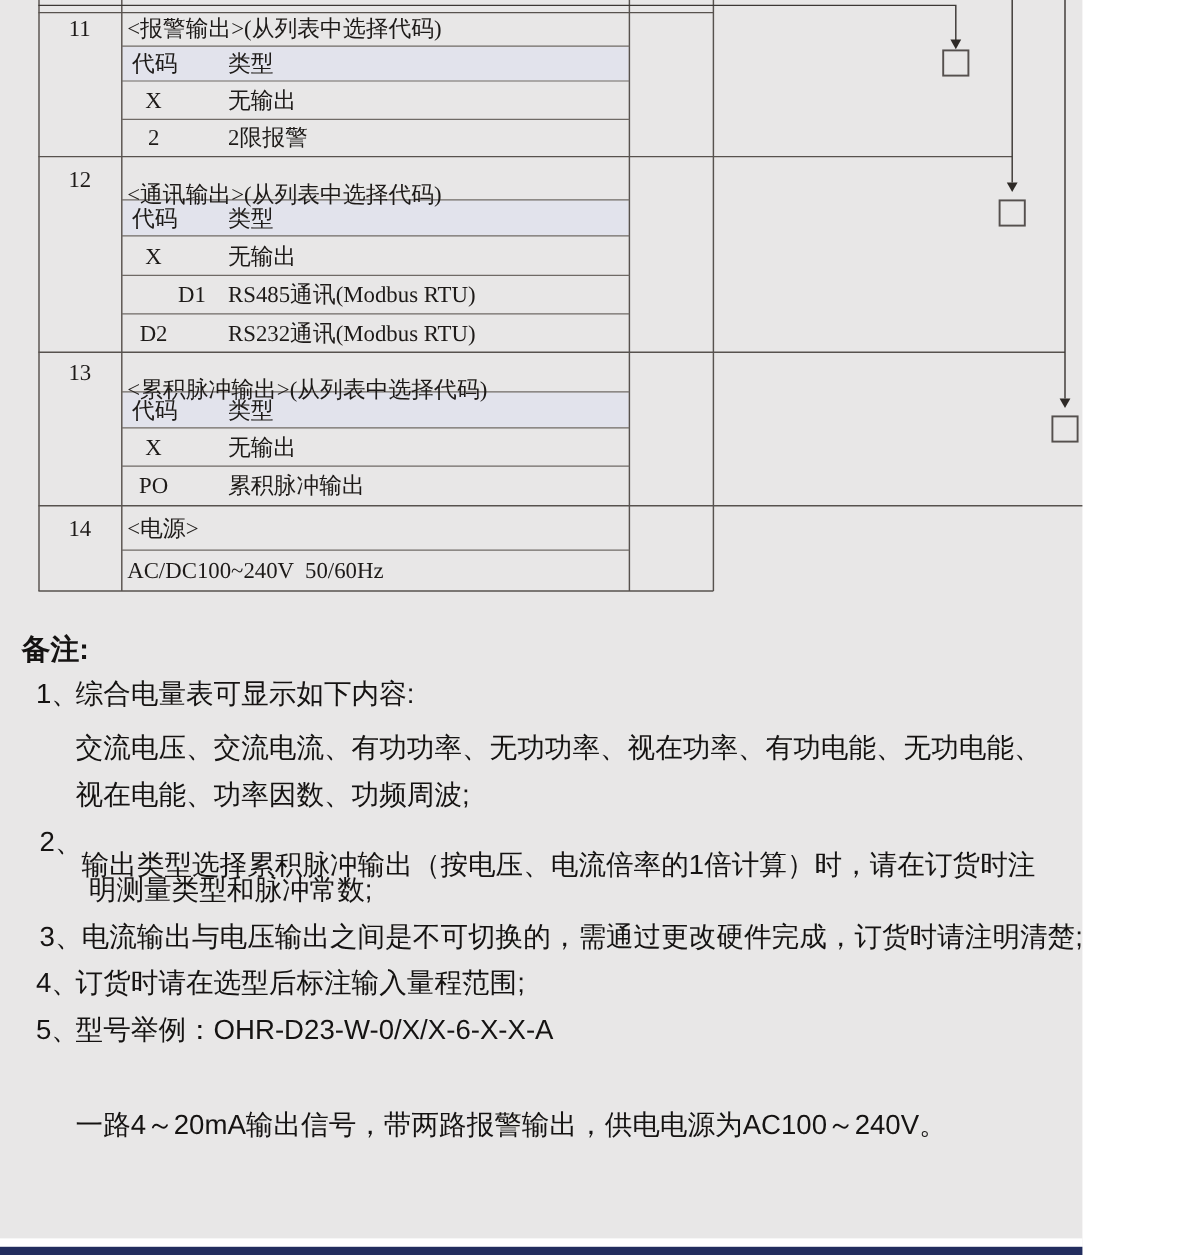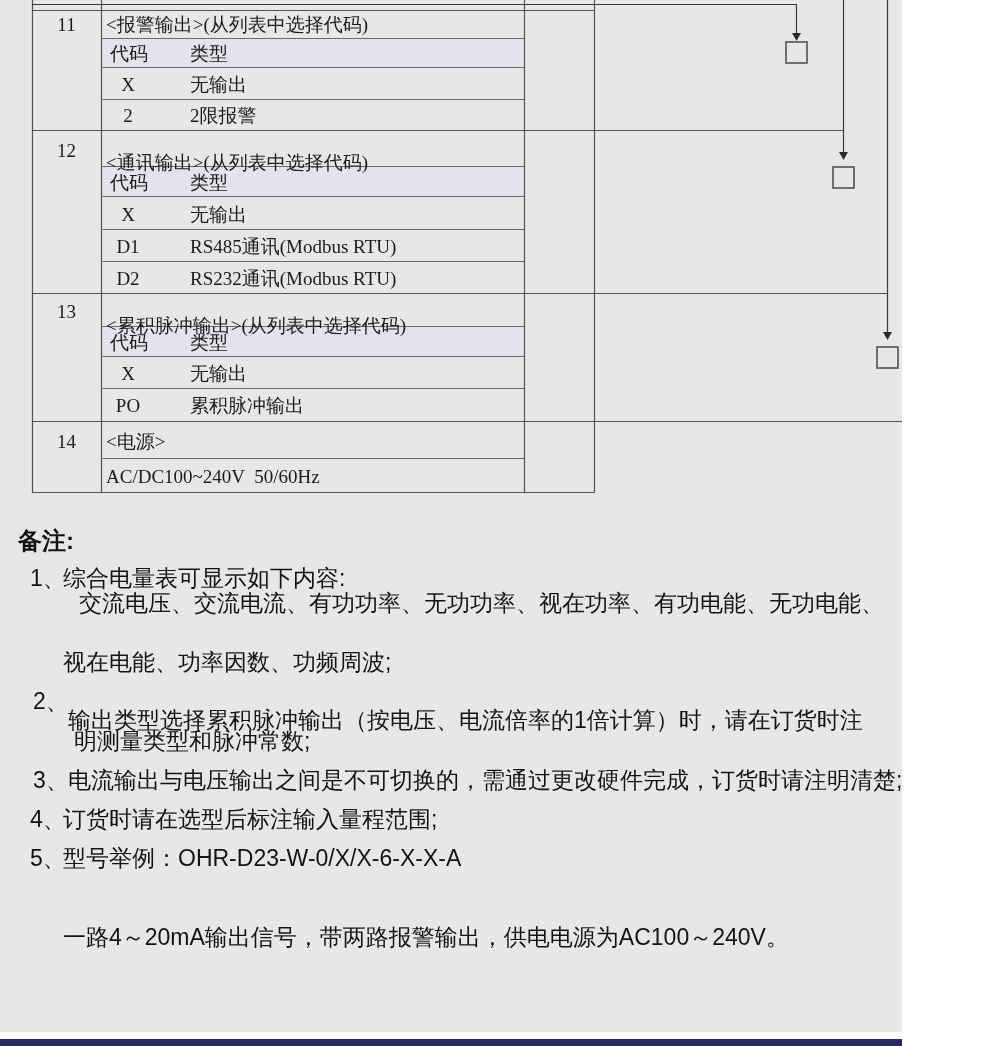--- a/index.html
+++ b/index.html
@@ -91,21 +91,21 @@
   <div class="t serif" style="left:190px;top:71px;line-height:28px;">无输出</div>
   <div class="t serif code" style="left:104px;top:102px;line-height:28px;">2</div>
   <div class="t serif" style="left:190px;top:102px;line-height:28px;">2限报警</div>
 
   <div class="t serif rownum" style="left:32px;top:136px;line-height:30px;">12</div>
   <div class="t serif" style="left:106px;top:136px;line-height:30px;margin-top:12px;">&lt;通讯输出&gt;(从列表中选择代码)</div>
   <div class="t serif" style="left:110px;top:169px;line-height:27px;">代码</div>
   <div class="t serif" style="left:190px;top:169px;line-height:27px;">类型</div>
   <div class="t serif code" style="left:104px;top:200px;line-height:29px;">X</div>
   <div class="t serif" style="left:190px;top:200px;line-height:29px;">无输出</div>
-  <div class="t serif code" style="left:104px;top:232px;line-height:29px;">D1</div>
+  <div class="t serif code" style="left:104px;top:232px;line-height:29px;padding-left:32px;">D1</div>
   <div class="t serif" style="left:190px;top:232px;line-height:29px;">RS485通讯(Modbus RTU)</div>
   <div class="t serif code" style="left:104px;top:264px;line-height:29px;">D2</div>
   <div class="t serif" style="left:190px;top:264px;line-height:29px;">RS232通讯(Modbus RTU)</div>
 
   <div class="t serif rownum" style="left:32px;top:298px;line-height:28px;">13</div>
   <div class="t serif" style="left:106px;top:312px;line-height:28px;">&lt;累积脉冲输出&gt;(从列表中选择代码)</div>
   <div class="t serif" style="left:110px;top:329px;line-height:27px;">代码</div>
   <div class="t serif" style="left:190px;top:329px;line-height:27px;">类型</div>
   <div class="t serif code" style="left:104px;top:359px;line-height:29px;">X</div>
   <div class="t serif" style="left:190px;top:359px;line-height:29px;">无输出</div>
@@ -115,21 +115,21 @@
   <div class="t serif rownum" style="left:32px;top:427px;line-height:30px;">14</div>
   <div class="t serif" style="left:106px;top:427px;line-height:30px;">&lt;电源&gt;</div>
   <div class="t serif" style="left:106px;top:462px;line-height:29px;">AC/DC100~240V  50/60Hz</div>
 
   <div class="t serif" style="left:921px;top:453px;width:25px;text-align:center;font-size:16px;line-height:22px;">A</div>
 
   <div class="t notes notes-head" style="left:18px;top:525px;">备注:</div>
 
   <div class="t notes" style="left:30px;top:563px;">1、</div>
   <div class="t notes" style="left:63px;top:563px;">综合电量表可显示如下内容:</div>
-  <div class="t notes" style="left:63px;top:588px;margin-left:16px;">交流电压、交流电流、有功功率、无功功率、视在功率、有功电能、无功电能、</div>
+  <div class="t notes" style="left:63px;top:608px;">交流电压、交流电流、有功功率、无功功率、视在功率、有功电能、无功电能、</div>
   <div class="t notes" style="left:63px;top:647px;">视在电能、功率因数、功频周波;</div>
 
   <div class="t notes" style="left:33px;top:686px;">2、</div>
   <div class="t notes" style="left:68px;top:705px;">输出类型选择累积脉冲输出（按电压、电流倍率的1倍计算）时，请在订货时注</div>
   <div class="t notes" style="left:74px;top:726px;">明测量类型和脉冲常数;</div>
 
   <div class="t notes" style="left:33px;top:765px;">3、</div>
   <div class="t notes" style="left:68px;top:765px;">电流输出与电压输出之间是不可切换的，需通过更改硬件完成，订货时请注明清楚;</div>
 
   <div class="t notes" style="left:30px;top:804px;">4、</div>

